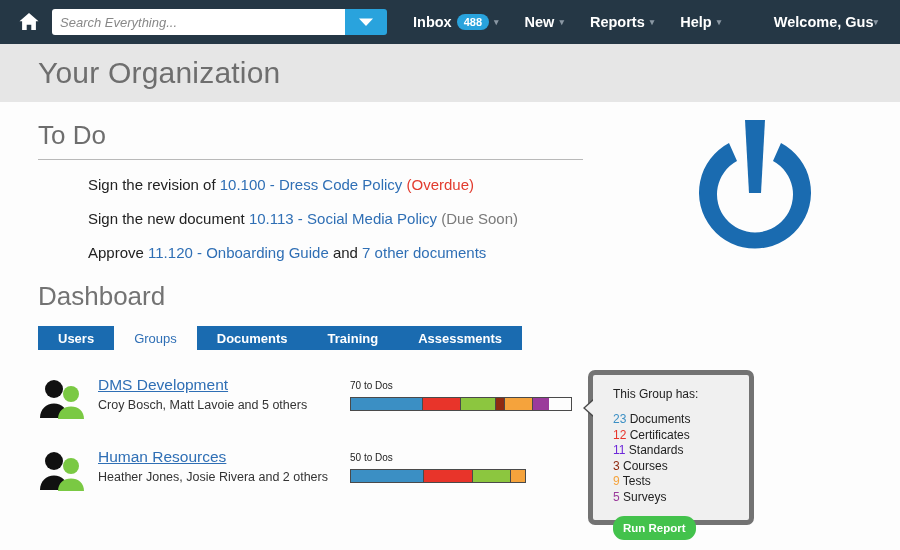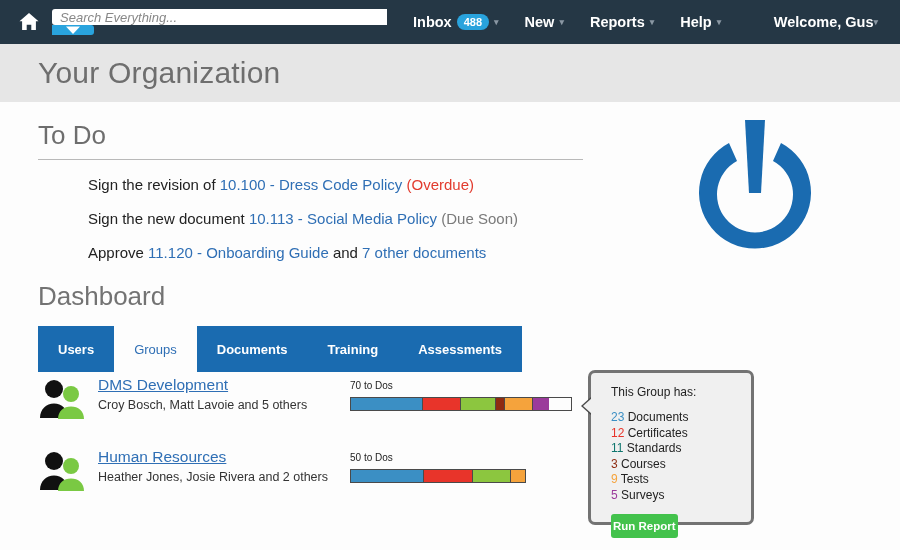--- a/index.html
+++ b/index.html
@@ -9,21 +9,21 @@
     background: #fdfdfd; overflow: hidden;
   }
   .page { position: relative; width: 900px; height: 550px; background:#fdfdfd; }
 
   
   .topnav {
     height: 44px; background:#253745; display:flex; align-items:center;
     padding: 0 16px; position:relative;
   }
   .home-icon { width:26px; height:26px; margin-right:10px; display:flex; align-items:center; justify-content:center; cursor:pointer; }
-  .searchwrap { display:flex; height:26px; width:335px;flex-direction:column; }
+  .searchwrap { display:flex; height:26px; width:335px; }
   .searchinput {
     flex:1; height:26px; border:none; outline:none; background:#fff;
     padding: 0 8px; font-size:13px; font-style:italic; color:#555;
     font-family:"Liberation Sans", sans-serif;
     border-radius: 3px 0 0 3px;
   }
   .searchinput::placeholder { color:#888; font-style:italic; }
   .searchdrop {
     width:42px; background:#29a3dd; border-radius:0 3px 3px 0;
     display:flex; align-items:center; justify-content:center; cursor:pointer;
@@ -62,21 +62,21 @@
   
   .powerlogo { position:absolute; right:75px; top:-5px; width:140px; height:150px; }
 
   
   .dash-title { font-size:26px; color:#737373; font-weight:normal; margin-top:20px; }
 
   .tabs { display:flex; margin-top:14px; width:545px; height:32px; }
   .tab {
     background:#1a6bb0; color:#fff; font-size:13px; font-weight:bold;
     display:flex; align-items:center; justify-content:center;
-    cursor:pointer; flex:0 0 auto; padding: 0 20px; height:46px;
+    cursor:pointer; flex:0 0 auto; padding: 0 20px; height:24px;
   }
   .tab.active { background:#fdfdfd; color:#2f6fb5; font-weight:normal; }
 
   
   .grouplist { margin-top:18px; position:relative; }
   .grouprow { display:flex; align-items:flex-start; margin-bottom:26px; position:relative; }
   .g-icon { width:48px; height:44px; flex:0 0 48px; margin-right:12px; margin-top:2px; }
   .g-text { width:248px; }
   .g-name {
     color:#2f6fb5; font-size:15.5px; text-decoration:underline; cursor:pointer;
@@ -86,39 +86,39 @@
 
   .g-bars { margin-left:4px; margin-top:4px; }
   .g-todos { font-size:10px; color:#222; margin-bottom:6px; }
   .bar { height:14px; display:flex; border:1px solid #4a4a4a; }
   .seg { height:100%; border-right:1px solid #4a4a4a; }
   .seg:last-child { border-right:none; }
 
   
   .callout {
     position:absolute; left:588px; top:370px; width:166px; height:155px;
-    background:#f0f0f0; border:3px solid #737373; border-radius:7px;
+    background:#f0f0f0; border:5px solid #737373; border-radius:7px;
   }
   .callout:before {
     content:""; position:absolute; left:-10px; top:24px;
     width:0; height:0; border-top:9px solid transparent;
     border-bottom:9px solid transparent; border-right:10px solid #4a4a4a;
   }
   .callout:after {
     content:""; position:absolute; left:-8px; top:25px;
     width:0; height:0; border-top:8px solid transparent;
     border-bottom:8px solid transparent; border-right:9px solid #f0f0f0;
   }
   .callout-inner { padding:12px 0 0 20px; position:relative; z-index:2; }
   .callout-title { font-size:12px; color:#222; margin-bottom:11px; }
   .stat { font-size:12px; color:#222; line-height:15.5px; }
   .stat b { font-weight:normal; }
   .runbtn {
     margin-top:11px; background:#43c24c; color:#fff; border:none;
-    font-size:11.5px; font-weight:bold; padding:6px 2px; border-radius:3px;
+    font-size:11.5px; font-weight:bold; padding:6px 10px; border-radius:11px;
     cursor:pointer; font-family:"Liberation Sans", sans-serif;
   }
 </style>
 </head>
 <body>
 
 <div class="page">
 
   <div class="topnav">
     <div class="home-icon">
@@ -272,21 +272,21 @@
 
       <div class="stat">
         <b style="color:#3b8fc4;">23</b>
         <span>Documents</span>
       </div>
       <div class="stat">
         <b style="color:#e8342a;">12</b>
         <span>Certificates</span>
       </div>
       <div class="stat">
-        <b style="color:#0f766e;">11</b>
+        <b style="color:#6d28d9;">11</b>
         <span>Standards</span>
       </div>
       <div class="stat">
         <b style="color:#8f2b11;">3</b>
         <span>Courses</span>
       </div>
       <div class="stat">
         <b style="color:#f5a33c;">9</b>
         <span>Tests</span>
       </div>

